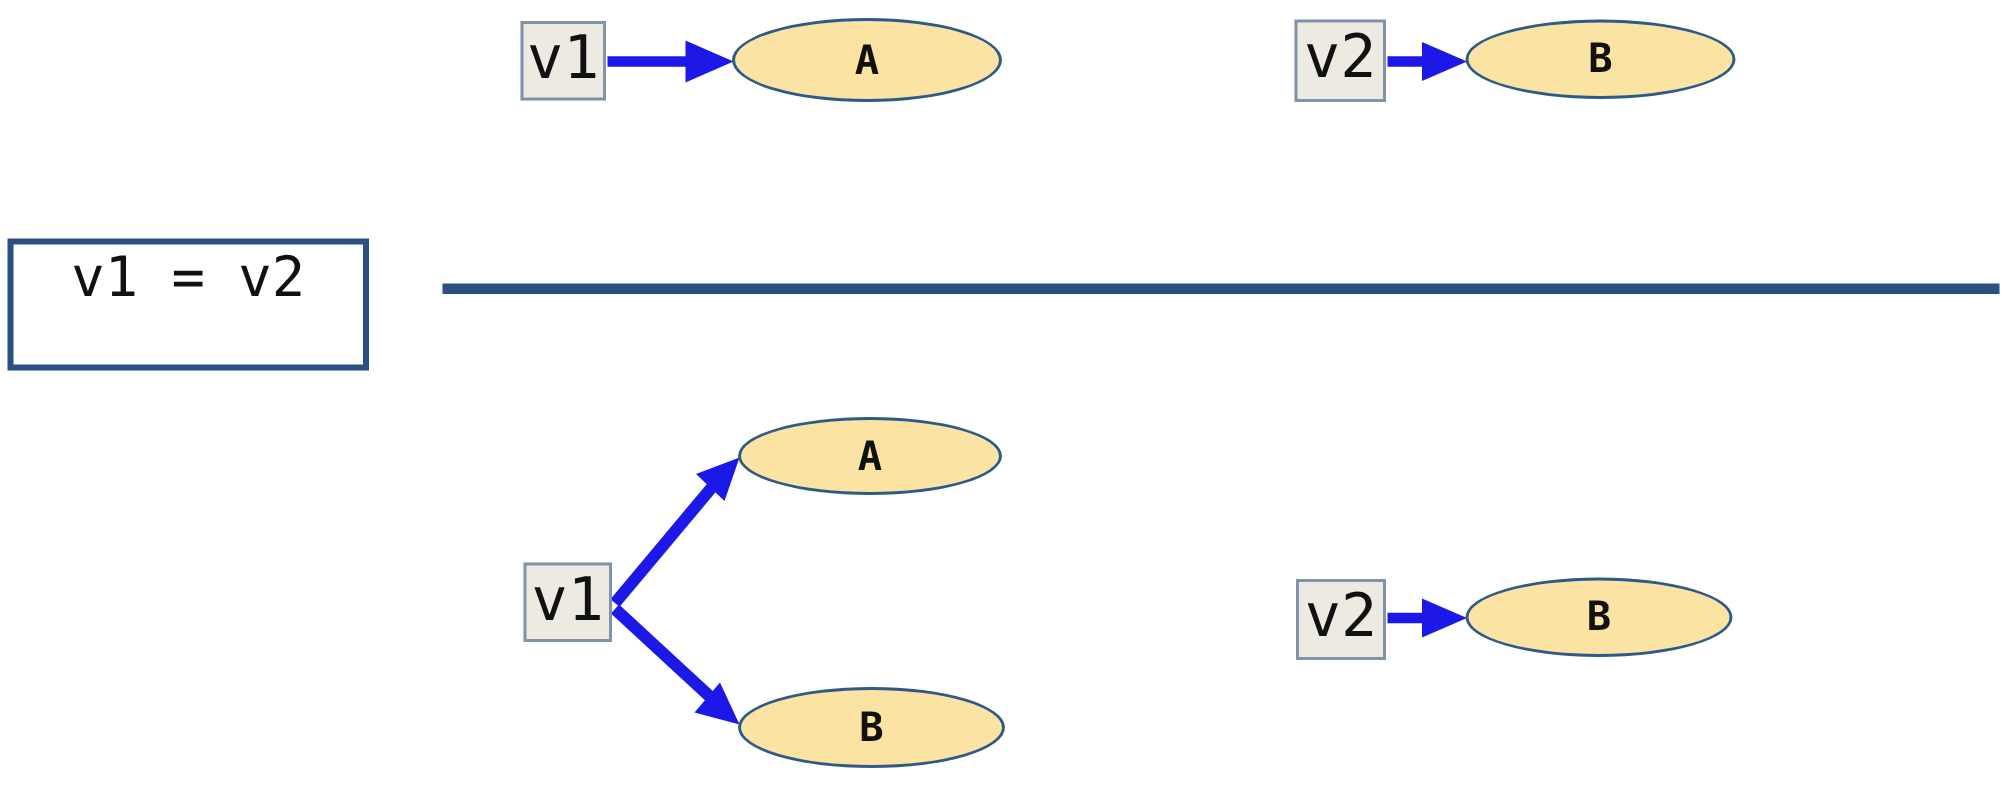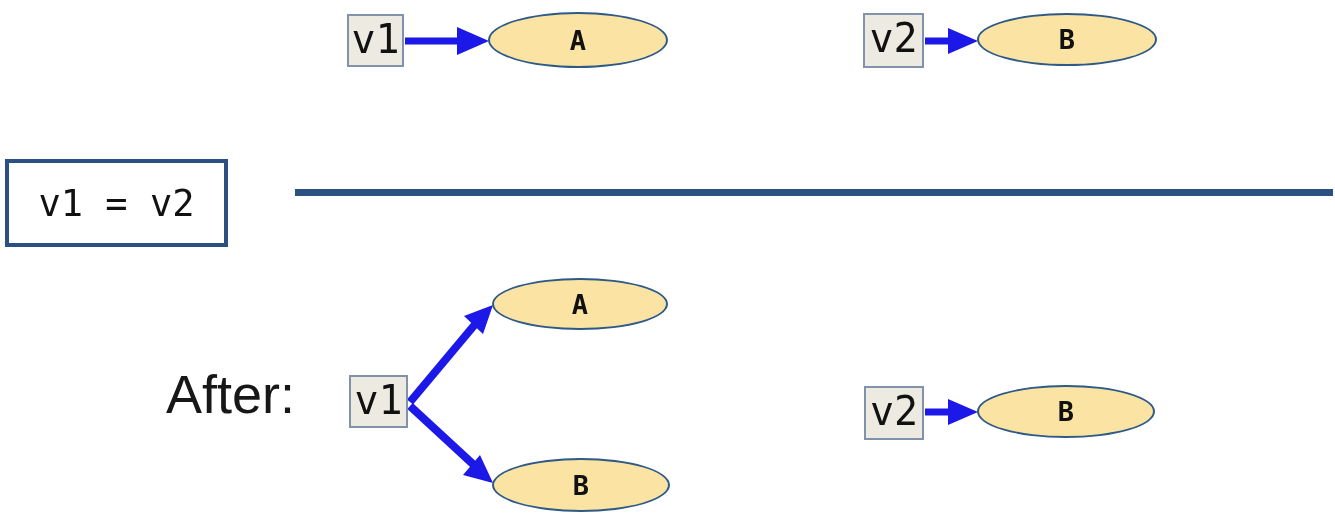--- a/index.html
+++ b/index.html
@@ -71,25 +71,24 @@
   }
   .obj-a-before  { left: 488px; top: 12px;  width: 180px; height: 56px; }
   .obj-b-before  { left: 977px; top: 13px;  width: 180px; height: 53px; }
   .obj-a-after   { left: 492px; top: 278px; width: 176px; height: 52px; }
   .obj-b-after   { left: 492px; top: 458px; width: 178px; height: 54px; }
   .obj-b2-after  { left: 977px; top: 385px; width: 178px; height: 53px; }
 
   .code-box {
     position: absolute;
     left: 5px; top: 159px;
-    width: 223px; height: 88px;
+    width: 241px; height: 88px;
     background: #ffffff;
     border: 4px solid var(--accent-dark-blue, #2b5183);
     display: flex;
-    align-items: center;
     justify-content: center;
     font-family: "DejaVu Sans Mono", monospace;
     font-size: 37px;
     color: #111111;
     white-space: pre;
   }
   .divider {
     position: absolute;
     left: 295px; top: 189px;
     width: 1038px; height: 7px;
@@ -117,21 +116,20 @@
     <g>
       <line class="arrow-line" x1="410" y1="406" x2="475" y2="466" stroke-width="8"></line>
       <polygon class="arrow-head" points="493,483 463,475 480,455"></polygon>
     </g>
     <g>
       <line class="arrow-line" x1="925" y1="412" x2="952" y2="412" stroke-width="7"></line>
       <polygon class="arrow-head" points="978,412 948,399 948,425"></polygon>
     </g>
   </svg>
 
-  <div class="section-label after-label">After:</div>
 
   <div class="var-box var-v1-before">
     <span>v1</span>
   </div>
   <div class="obj-ellipse obj-a-before">
     <span>A</span>
   </div>
 
   <div class="var-box var-v2-before">
     <span>v2</span>

